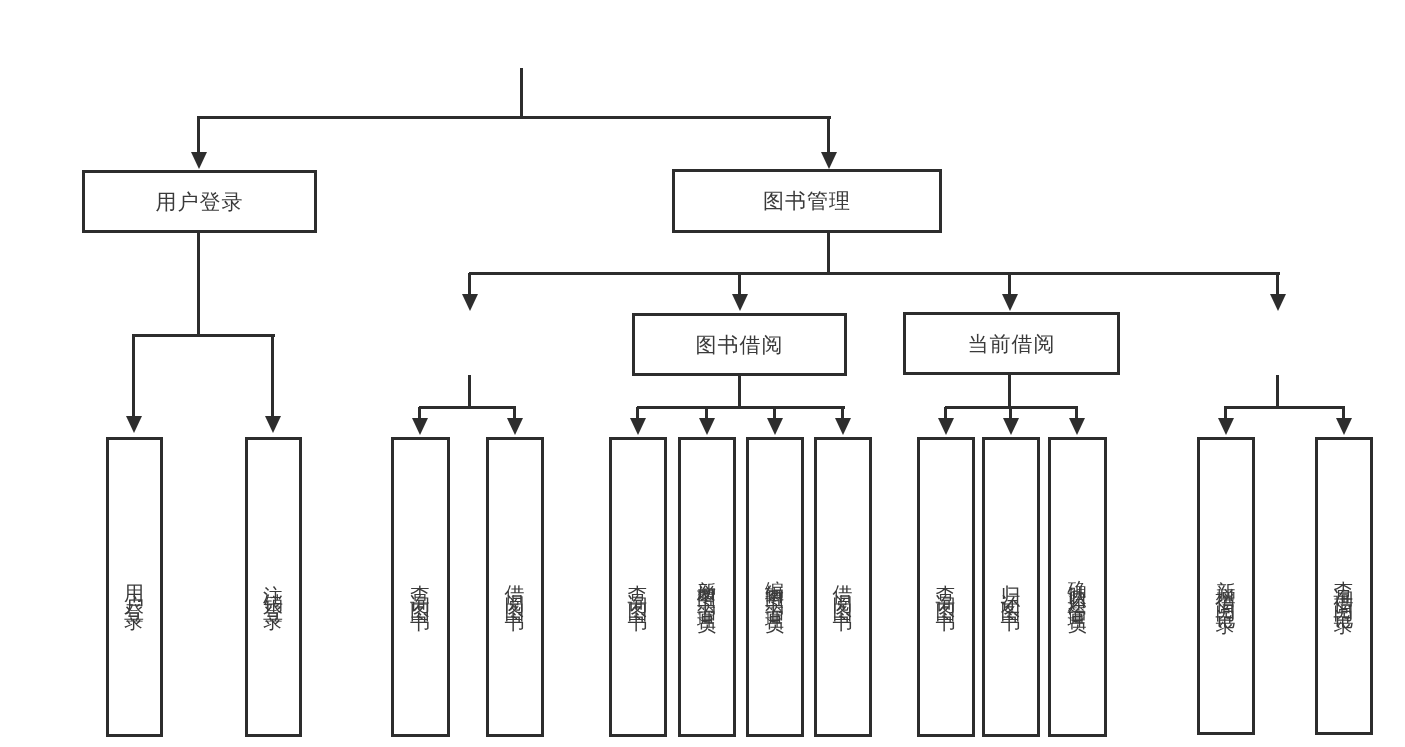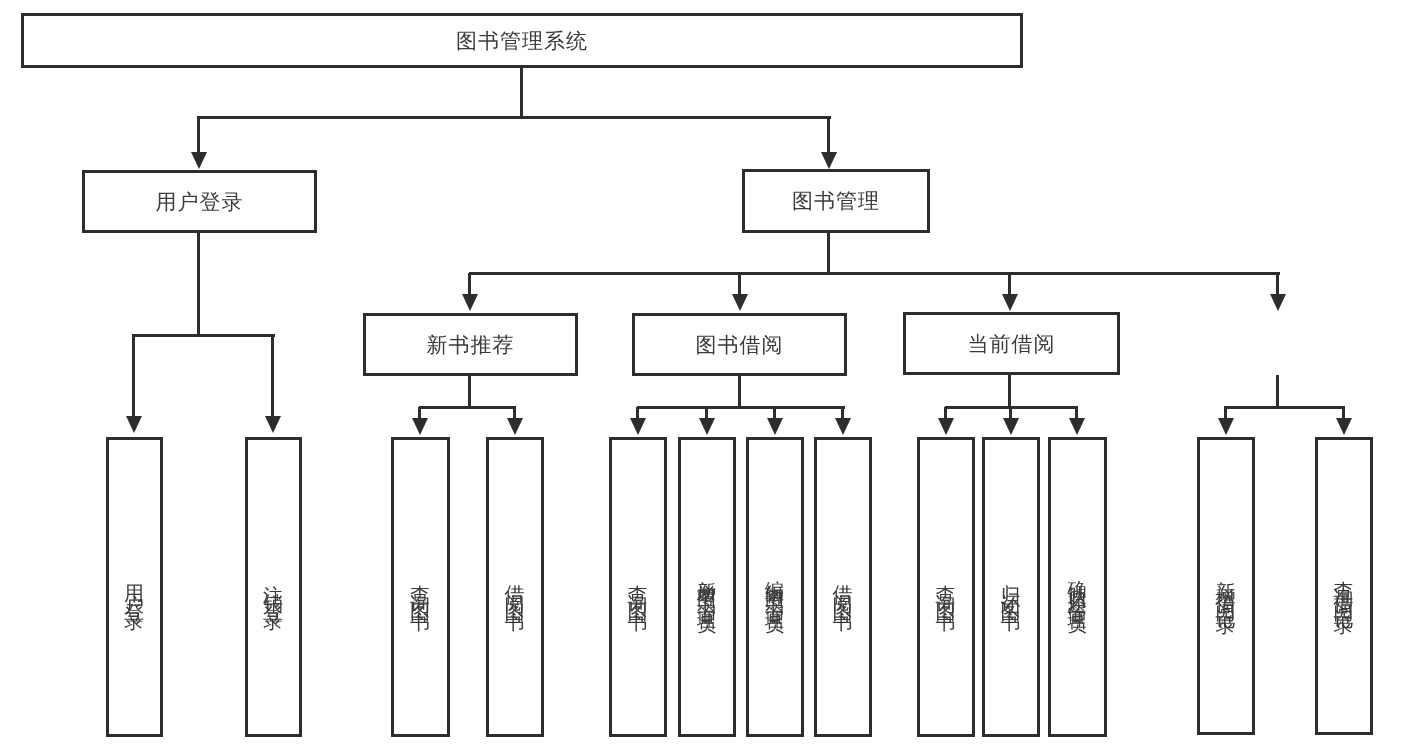--- a/index.html
+++ b/index.html
@@ -112,34 +112,28 @@
   <div class="line" style="left:1075px;top:407px;width:3px;height:13px"></div>
   <div class="arrow" style="left:1069px;top:418px"></div>
 
   <div class="line" style="left:1276px;top:375px;width:3px;height:33px"></div>
   <div class="line" style="left:1224px;top:406px;width:121px;height:3px"></div>
   <div class="line" style="left:1224px;top:407px;width:3px;height:13px"></div>
   <div class="arrow" style="left:1218px;top:418px"></div>
   <div class="line" style="left:1342px;top:407px;width:3px;height:13px"></div>
   <div class="arrow" style="left:1336px;top:418px"></div>
 
-  <div class="node" style="left:21px;top:13px;width:1002px;height:55px">
-    <span class="lbl">图书管理系统</span>
-  </div>
 
   <div class="node" style="left:82px;top:170px;width:235px;height:63px">
     <span class="lbl">用户登录</span>
   </div>
-  <div class="node" style="left:742px;top:169px;width:188px;height:64px">
+  <div class="node" style="left:672px;top:169px;width:270px;height:64px">
     <span class="lbl">图书管理</span>
   </div>
 
-  <div class="node" style="left:363px;top:313px;width:215px;height:63px">
-    <span class="lbl">新书推荐</span>
-  </div>
   <div class="node" style="left:632px;top:313px;width:215px;height:63px">
     <span class="lbl">图书借阅</span>
   </div>
   <div class="node" style="left:903px;top:312px;width:217px;height:63px">
     <span class="lbl">当前借阅</span>
   </div>
 
   <div class="node" style="left:106px;top:437px;width:57px;height:300px">
     <span class="vlbl">用户登录</span>
   </div>

